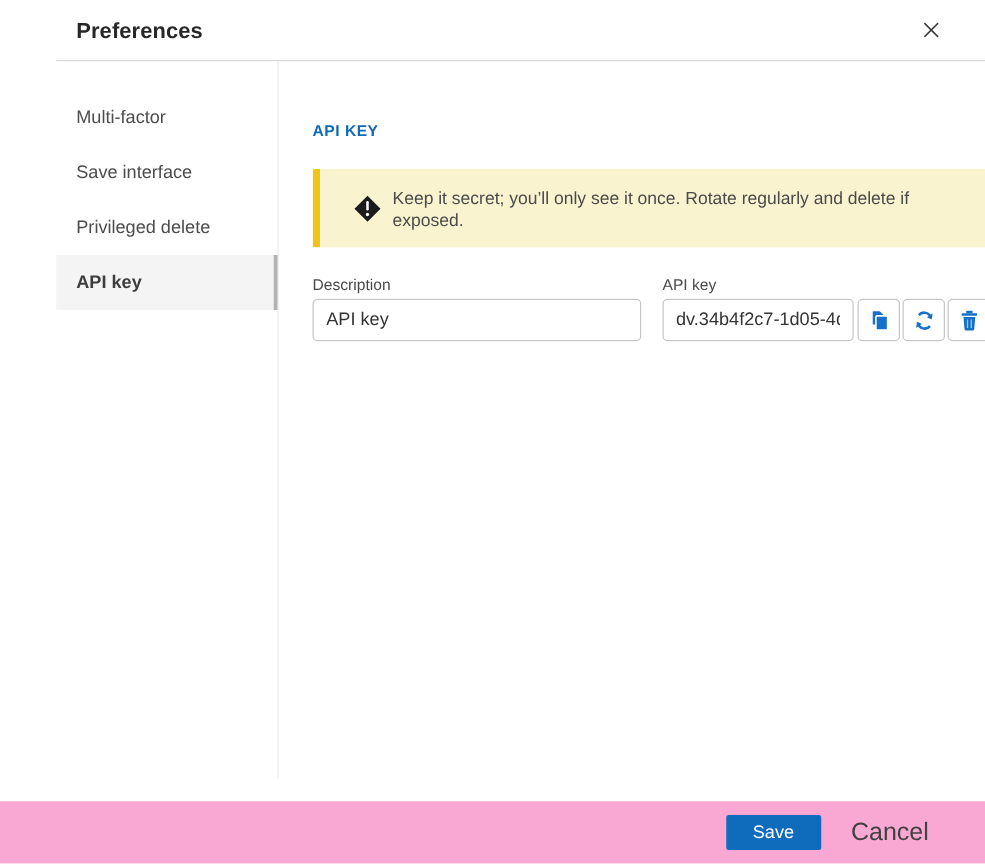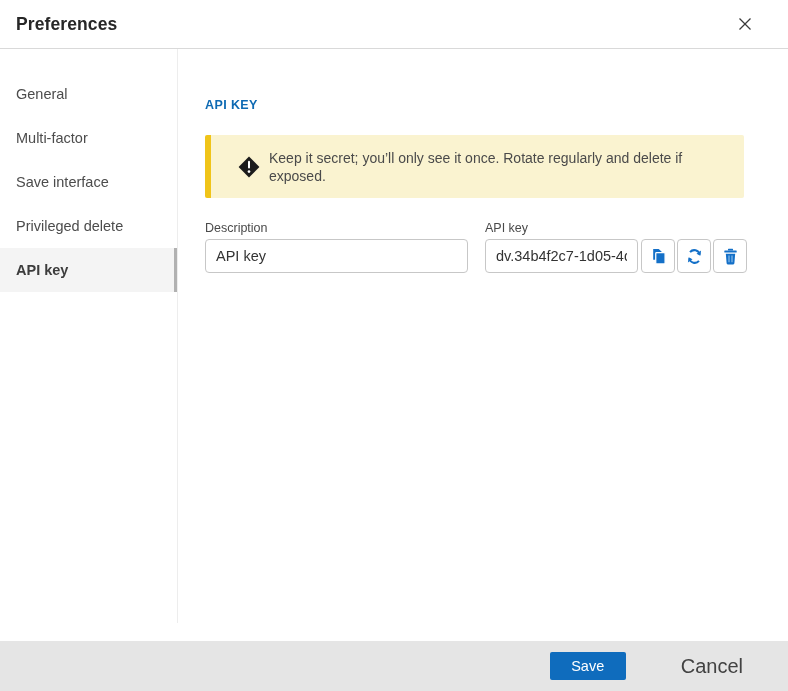--- a/index.html
+++ b/index.html
@@ -5,20 +5,21 @@
   * { margin: 0; padding: 0; box-sizing: border-box; }
   html, body { background: #ffffff; }
   body { font-family: "Liberation Sans", "DejaVu Sans", sans-serif; }
 
   .dialog {
     position: relative;
     width: 788px;
     height: 691px;
     background: #ffffff;
     overflow: hidden;
+    padding-left: 45px;
   }
 
   
   .header {
     height: 49px;
     display: flex;
     align-items: center;
     justify-content: space-between;
     padding: 0 30px 0 16px;
     border-bottom: 1px solid #d9d9d9;
@@ -128,25 +129,24 @@
     padding: 0;
   }
   .icon-btn + .icon-btn { margin-left: -1px; }
 
   
   .footer {
     position: absolute;
     left: 0; bottom: 0;
     width: 100%;
     height: 50px;
-    background: #e5e5e5;
+    background: #f9a8d4;
     display: flex;
     align-items: center;
     justify-content: flex-end;
-    gap: 31px;
     padding-right: 45px;
   }
   .save-btn {
     width: 76px; height: 28px;
     background: #0f6cbd;
     color: #ffffff;
     border: none;
     border-radius: 2px;
     font-family: "Liberation Sans", sans-serif;
     font-size: 14.5px;
@@ -172,21 +172,20 @@
       <svg width="16" height="16" viewBox="0 0 16 16">
         <line x1="2.5" y1="2.5" x2="13.5" y2="13.5" stroke="#3a3a3a" stroke-width="1.2"></line>
         <line x1="13.5" y1="2.5" x2="2.5" y2="13.5" stroke="#3a3a3a" stroke-width="1.2"></line>
       </svg>
     </button>
   </div>
 
   <div class="body">
 
     <div class="sidebar">
-      <div class="nav-item">General</div>
       <div class="nav-item">Multi-factor</div>
       <div class="nav-item">Save interface</div>
       <div class="nav-item">Privileged delete</div>
       <div class="nav-item selected">API key</div>
     </div>
 
     <div class="content">
 
       <div class="section-heading">API KEY</div>
 

